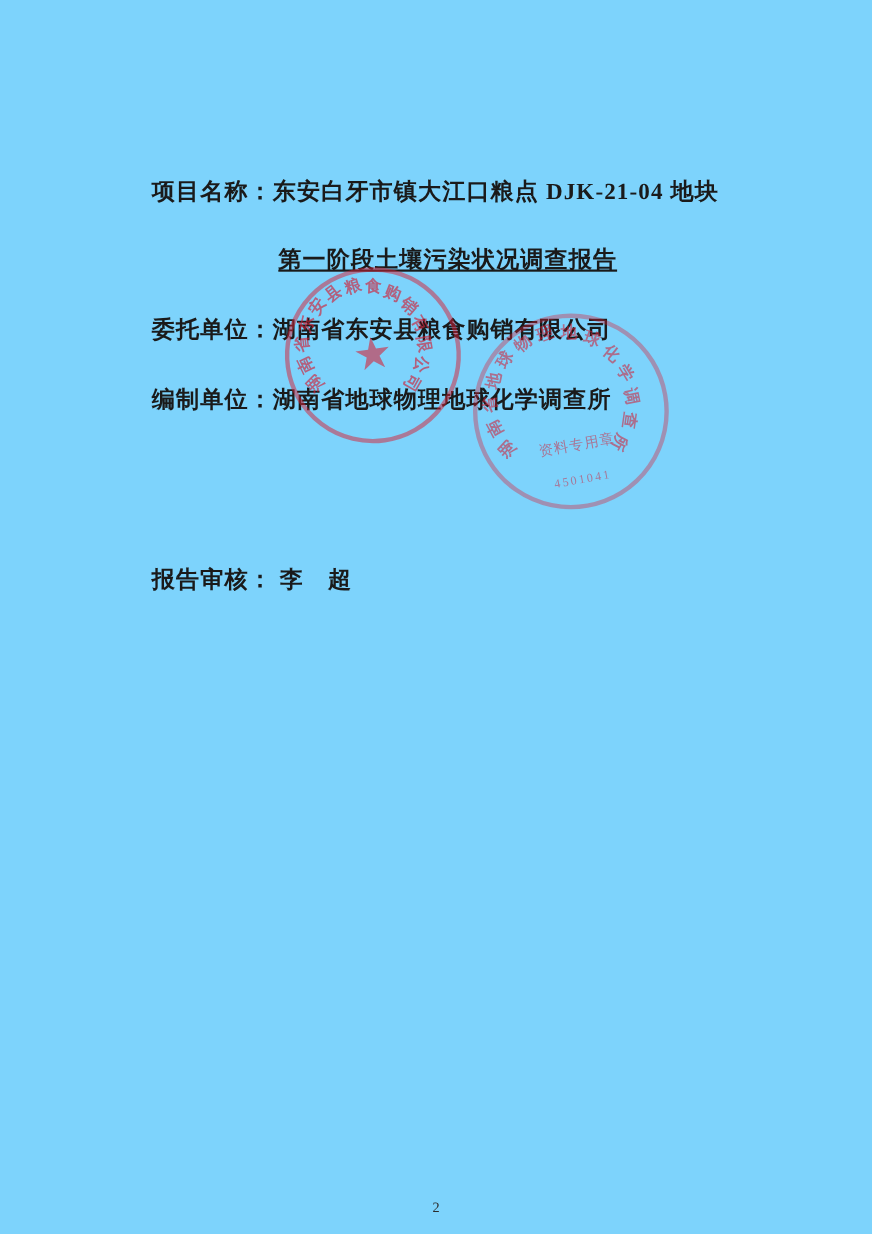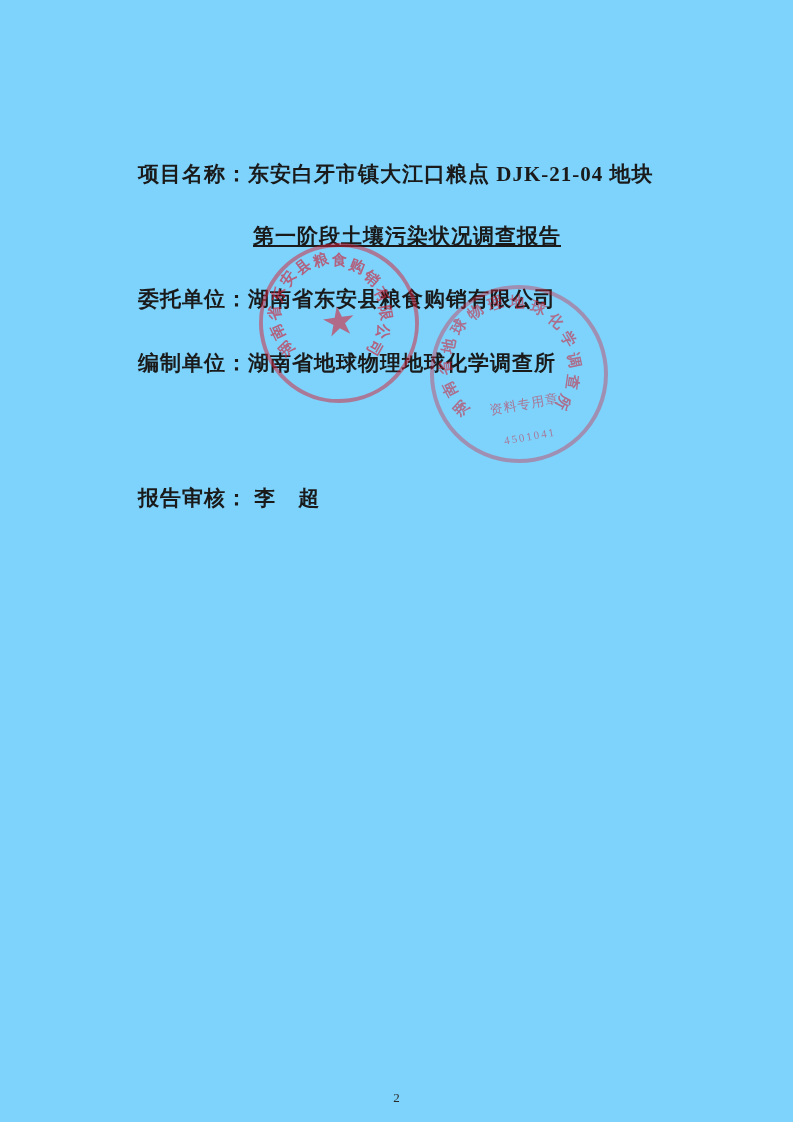--- a/index.html
+++ b/index.html
@@ -33,21 +33,21 @@
     white-space: nowrap;
     font-family: "Liberation Serif", "DejaVu Serif", serif;
     font-weight: 600;
   }
   .line-title-1 { left: 138px; top: 160px; }
   .line-title-2 { left: 253px; top: 222px; text-decoration: underline; }
   .line-entrust  { left: 138px; top: 285px; }
   .line-compiler { left: 138px; top: 349px; }
   .line-staff    { left: 138px; top: 397px; }
   .line-leader   { left: 138px; top: 453px; }
-  .line-review   { left: 138px; top: 484px; font-family: Liberation Serif, serif; }
+  .line-review   { left: 138px; top: 513px; font-family: Liberation Serif, serif; }
 
   .page-number {
     position: absolute;
     left: 0;
     width: 793px;
     top: 1090px;
     text-align: center;
     font-size: 13px;
     color: #2b2b2b;
     font-family: "Liberation Serif", "DejaVu Serif", serif;

